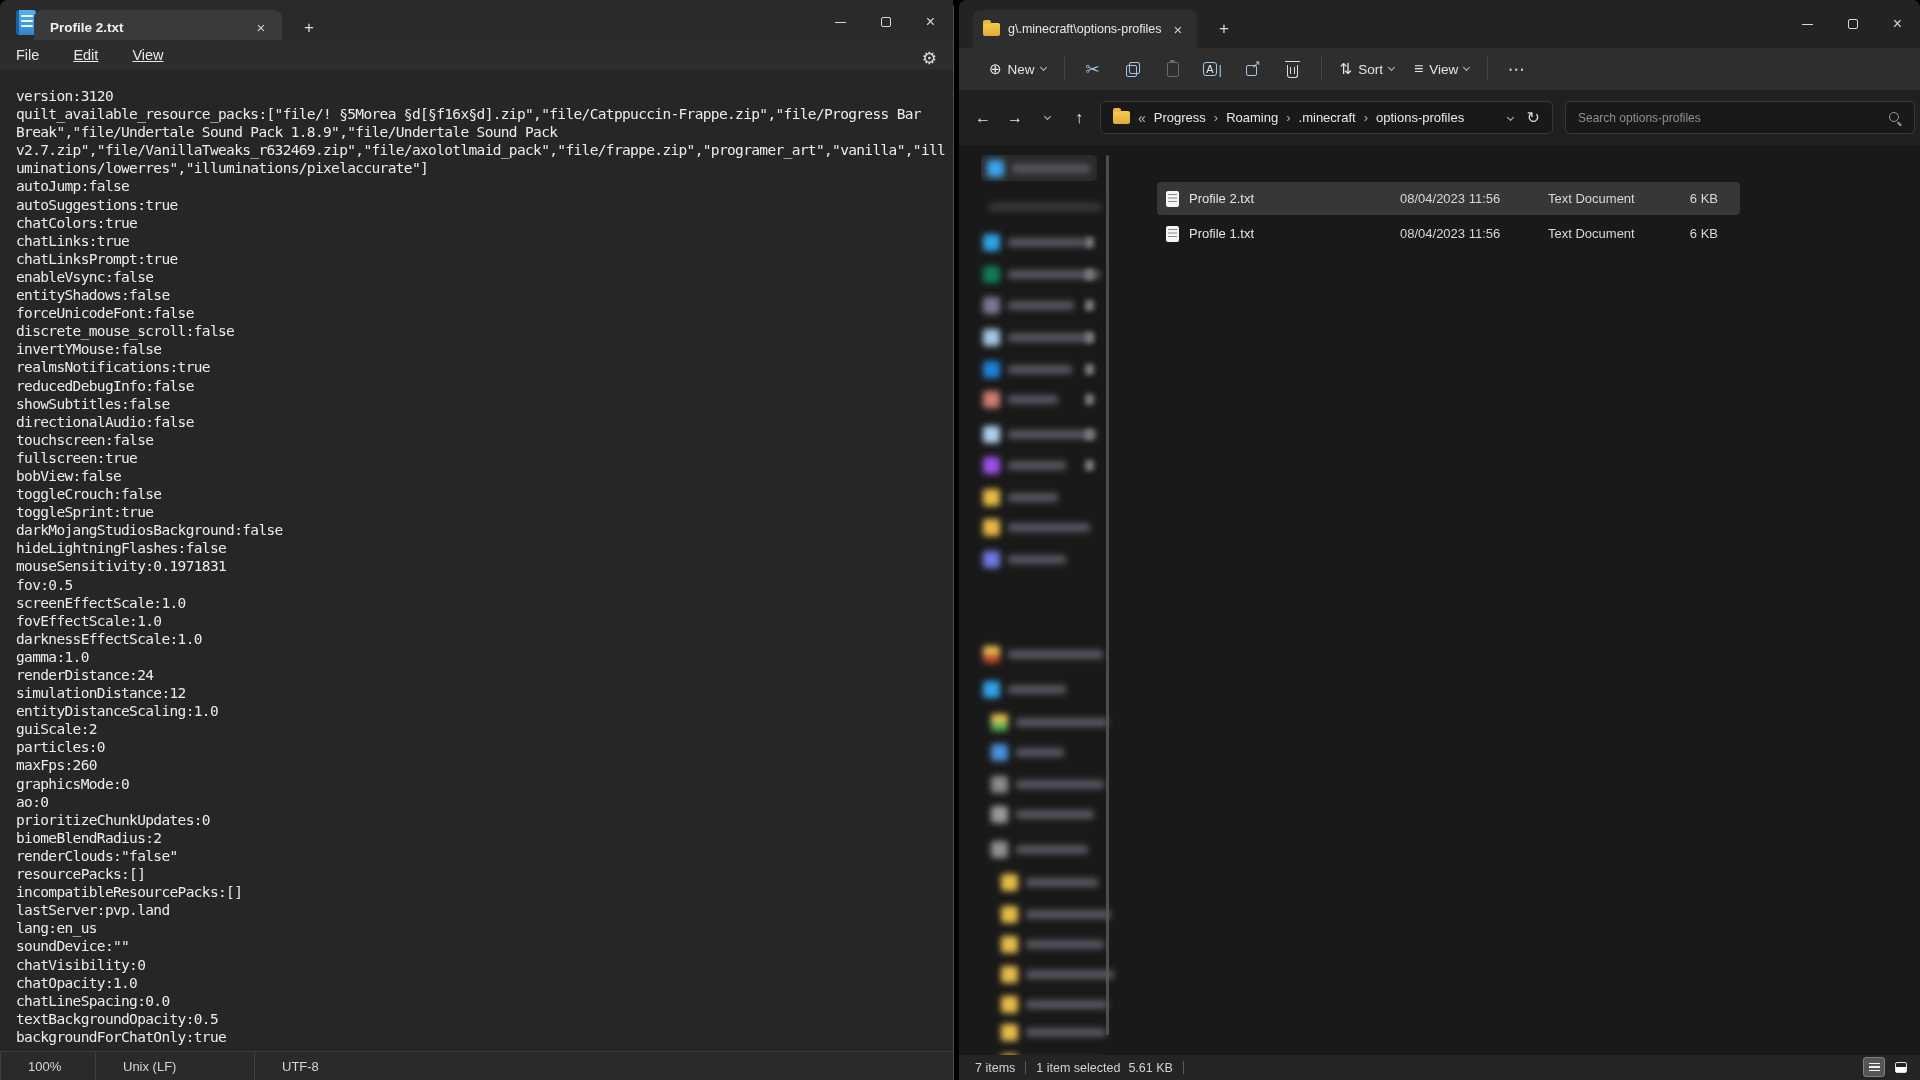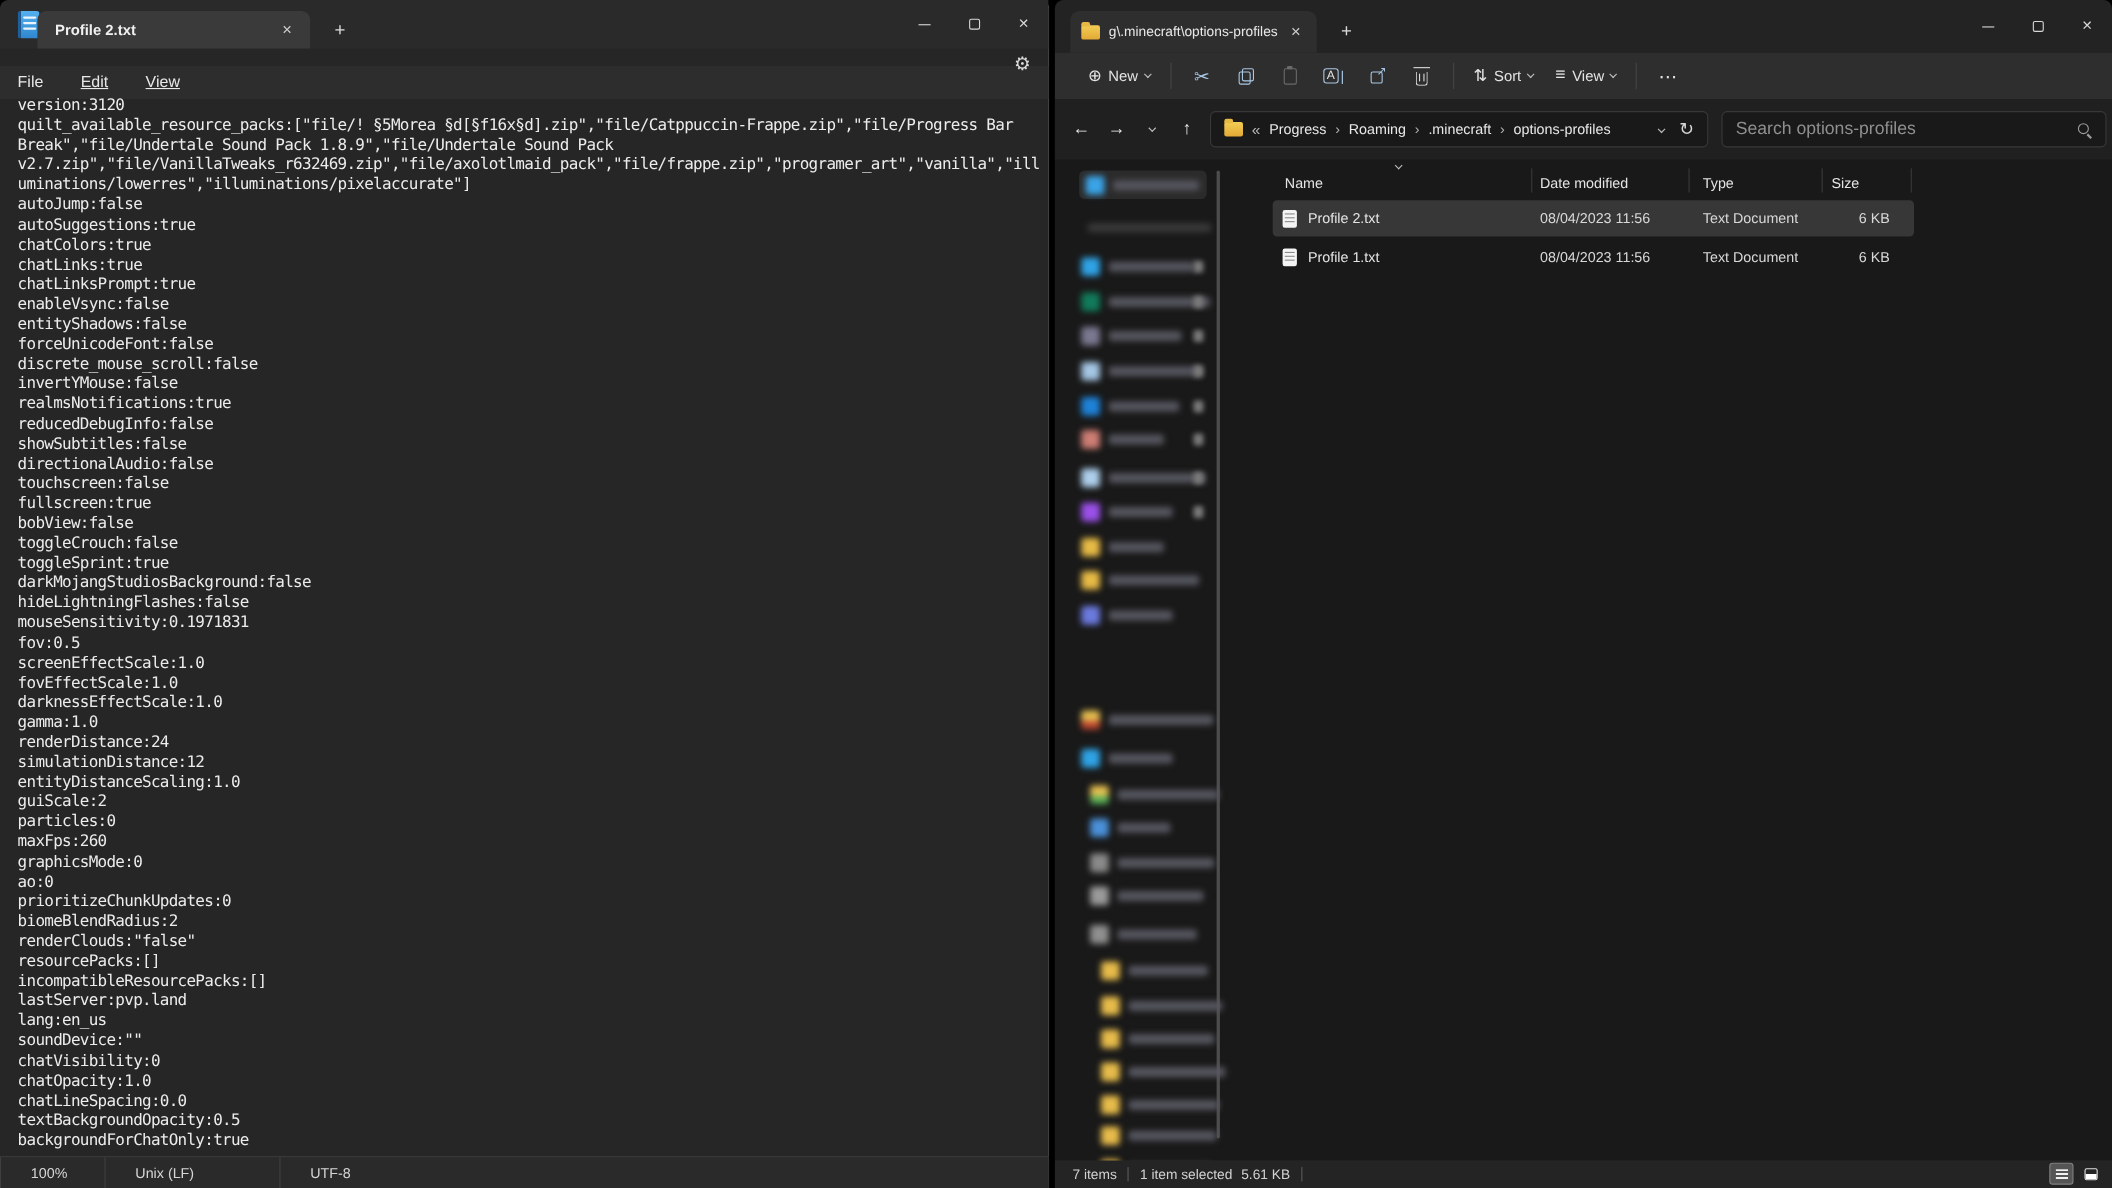--- a/index.html
+++ b/index.html
@@ -20,21 +20,21 @@
   .np-tab-label { font-size:13.5px; font-weight:bold; color:#f0f0f0; flex:1; }
   .tab-close { width:22px; height:22px; display:flex; align-items:center; justify-content:center;
     color:#cfcfcf; font-size:15px; border-radius:4px; cursor:default; }
   .newtab-btn { position:absolute; left:296px; top:16px; width:26px; height:24px; color:#dadada;
     font-size:17px; display:flex; align-items:center; justify-content:center; border-radius:4px; }
   .win-controls { position:absolute; right:0; top:0; height:44px; display:flex; }
   .win-btn { width:45px; height:100%; display:flex; align-items:center; justify-content:center; color:#d8d8d8; }
   .glyph-min { width:11px; height:1px; background:#d8d8d8; display:block; }
   .glyph-max { width:10px; height:10px; border:1px solid #d8d8d8; border-radius:2px; display:block; }
   .glyph-close { font-size:16px; line-height:1; }
-  .np-menubar { position:absolute; top:60px; left:0; right:0; height:30px; background:#2d2d2d;
+  .np-menubar { position:absolute; top:40px; left:0; right:0; height:30px; background:#2d2d2d;
     display:flex; align-items:center; }
   .np-menu-item { color:#e8e8e8; font-size:14.5px; padding:3px 10px; border-radius:4px; }
   .np-menu-item:nth-child(1){ margin-left:6px; }
   .np-menu-item + .np-menu-item { margin-left:14px;text-decoration:underline; }
   .np-gear { position:absolute; right:16px; top:47px; font-size:17px; color:#dcdcdc; line-height:24px; }
   .np-editor { position:absolute; top:74px; left:0; right:0; bottom:29px; padding:13px 0 0 16px;
     overflow:hidden; }
   .np-editor pre { font-family:"DejaVu Sans Mono","Liberation Mono",monospace; font-size:14.5px;
     letter-spacing:-0.65px; line-height:18.1px; color:#ececec; white-space:pre; }
   .np-statusbar { position:absolute; bottom:0; left:0; right:0; height:29px; background:#2a2a2a;
@@ -97,21 +97,21 @@
     border:1px solid #383838; border-radius:5px; display:flex; align-items:center; padding:0 8px 0 12px; }
   .crumb-overflow { color:#b8b8b8; font-size:14px; margin:0 2px 0 8px; }
   .crumbs { display:flex; align-items:center; flex:1; }
   .crumb { color:#e8e8e8; font-size:13px; padding:3px 6px; border-radius:4px; white-space:nowrap; }
   .crumb-sep { color:#b0b0b0; font-size:13px; padding:0 2px; }
   .addr-chev { margin:0 10px; }
   .refresh-btn { color:#d8d8d8; font-size:16px; padding:2px 4px; }
   .search-box { position:absolute; left:606px; top:11px; width:350px; height:33px; background:#191919;
     border:1px solid #383838; border-radius:5px; display:flex; align-items:center; padding:0 12px; }
   .search-box input { flex:1; background:transparent; border:none; outline:none; color:#c8c8c8;
-    font-size:16px; font-family:"Liberation Sans",sans-serif; }
+    font-size:12px; font-family:"Liberation Sans",sans-serif; }
   .search-box input::placeholder { color:#8f8f8f; }
   .mag-icon { position:relative; width:14px; height:14px; flex:none; }
   .mag-icon::before { content:""; position:absolute; left:1px; top:1px; width:8px; height:8px;
     border:1.4px solid #9d9d9d; border-radius:50%; }
   .mag-icon::after { content:""; position:absolute; right:0px; bottom:0px; width:5px; height:1.5px;
     background:#9d9d9d; transform:rotate(45deg); }
   .ex-content { position:absolute; top:145px; left:0; right:0; bottom:25px; background:#191919; }
   .ex-sidebar { position:absolute; left:0; top:0; bottom:0; width:152px; }
   .sb-item { position:absolute; display:flex; align-items:center; gap:8px; height:24px; }
   .sb-icon { width:17px; height:17px; border-radius:3px; filter:blur(3px); flex:none; }
@@ -448,31 +448,20 @@
         <div class="sb-item" style="top: 875px; left: 42px;">
           <span class="sb-icon" style="background: rgb(230, 187, 74);"></span>
           <span class="sb-text" style="width: 80px;"></span>
         </div>
         <div class="sb-item" style="top: 905px; left: 42px;">
           <span class="sb-icon" style="background: rgb(230, 187, 74);"></span>
           <span class="sb-text" style="width: 75px;"></span>
         </div>
       </div>
     <div class="ex-filearea">
-      <div class="fl-header">
-        <span class="hname">Name</span>
-        <span class="hsortchev chev small"></span>
-        <span class="hsep hsep1"></span>
-        <span class="hdate">Date modified</span>
-        <span class="hsep hsep2"></span>
-        <span class="htype">Type</span>
-        <span class="hsep hsep3"></span>
-        <span class="hsize">Size</span>
-        <span class="hsep hsep4"></span>
-      </div>
       <div id="file-rows">
           <div class="file-row selected">
             <span class="doc-icon"></span>
             <span class="fc name">Profile 2.txt</span>
             <span class="fc date">08/04/2023 11:56</span>
             <span class="fc type">Text Document</span>
             <span class="fc size">6 KB</span>
           </div>
           <div class="file-row">
             <span class="doc-icon"></span>

